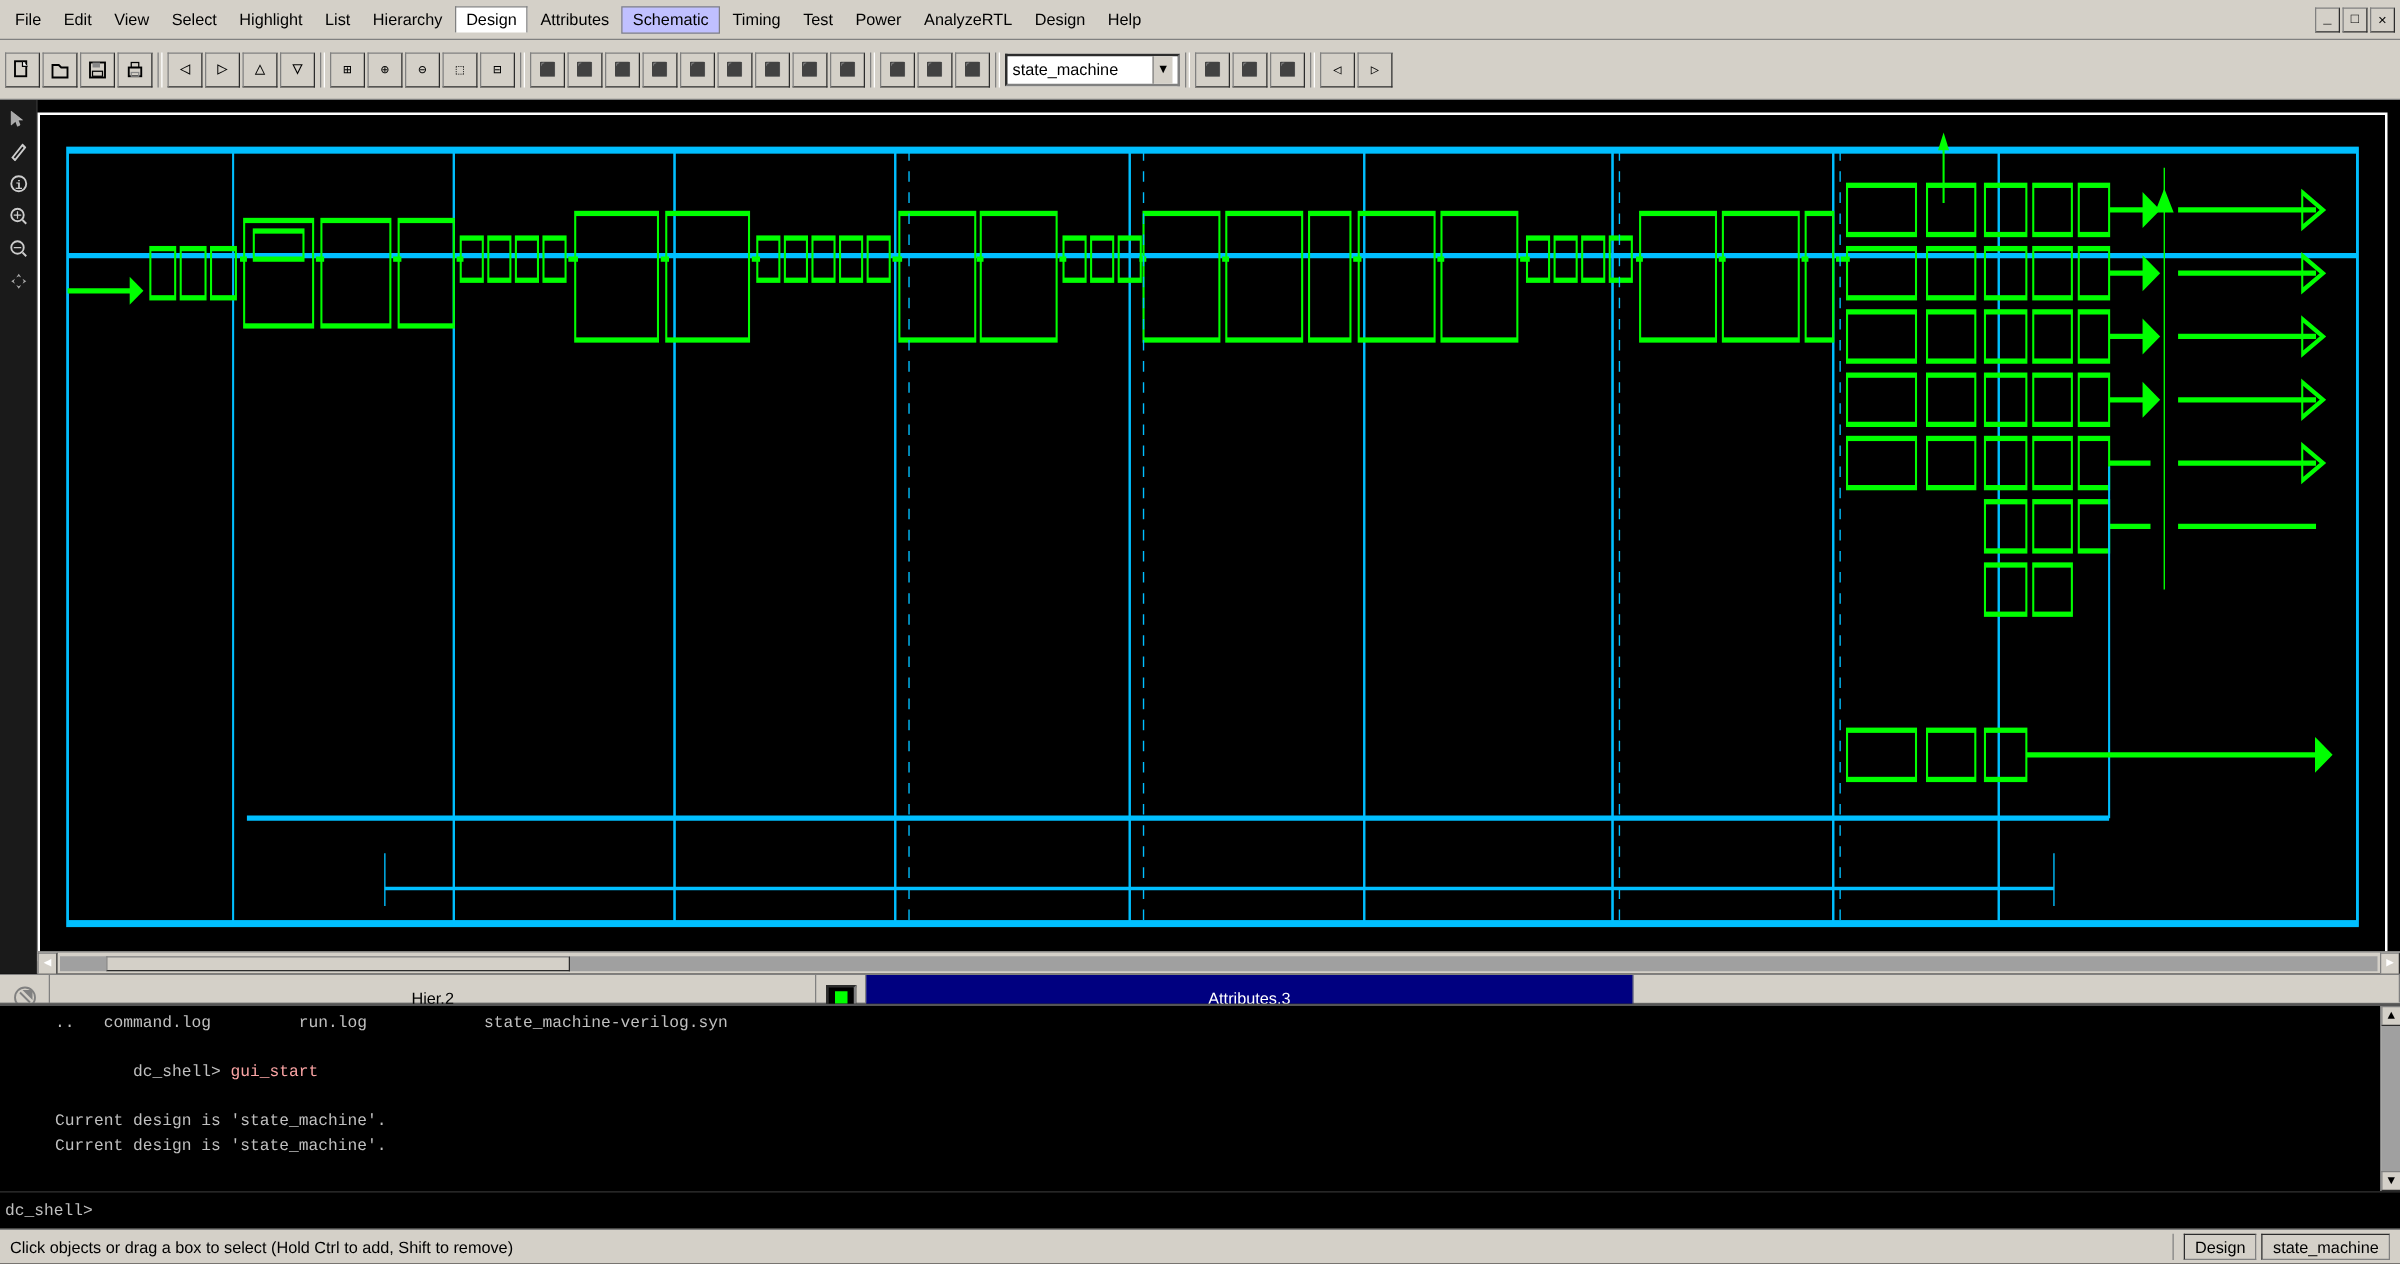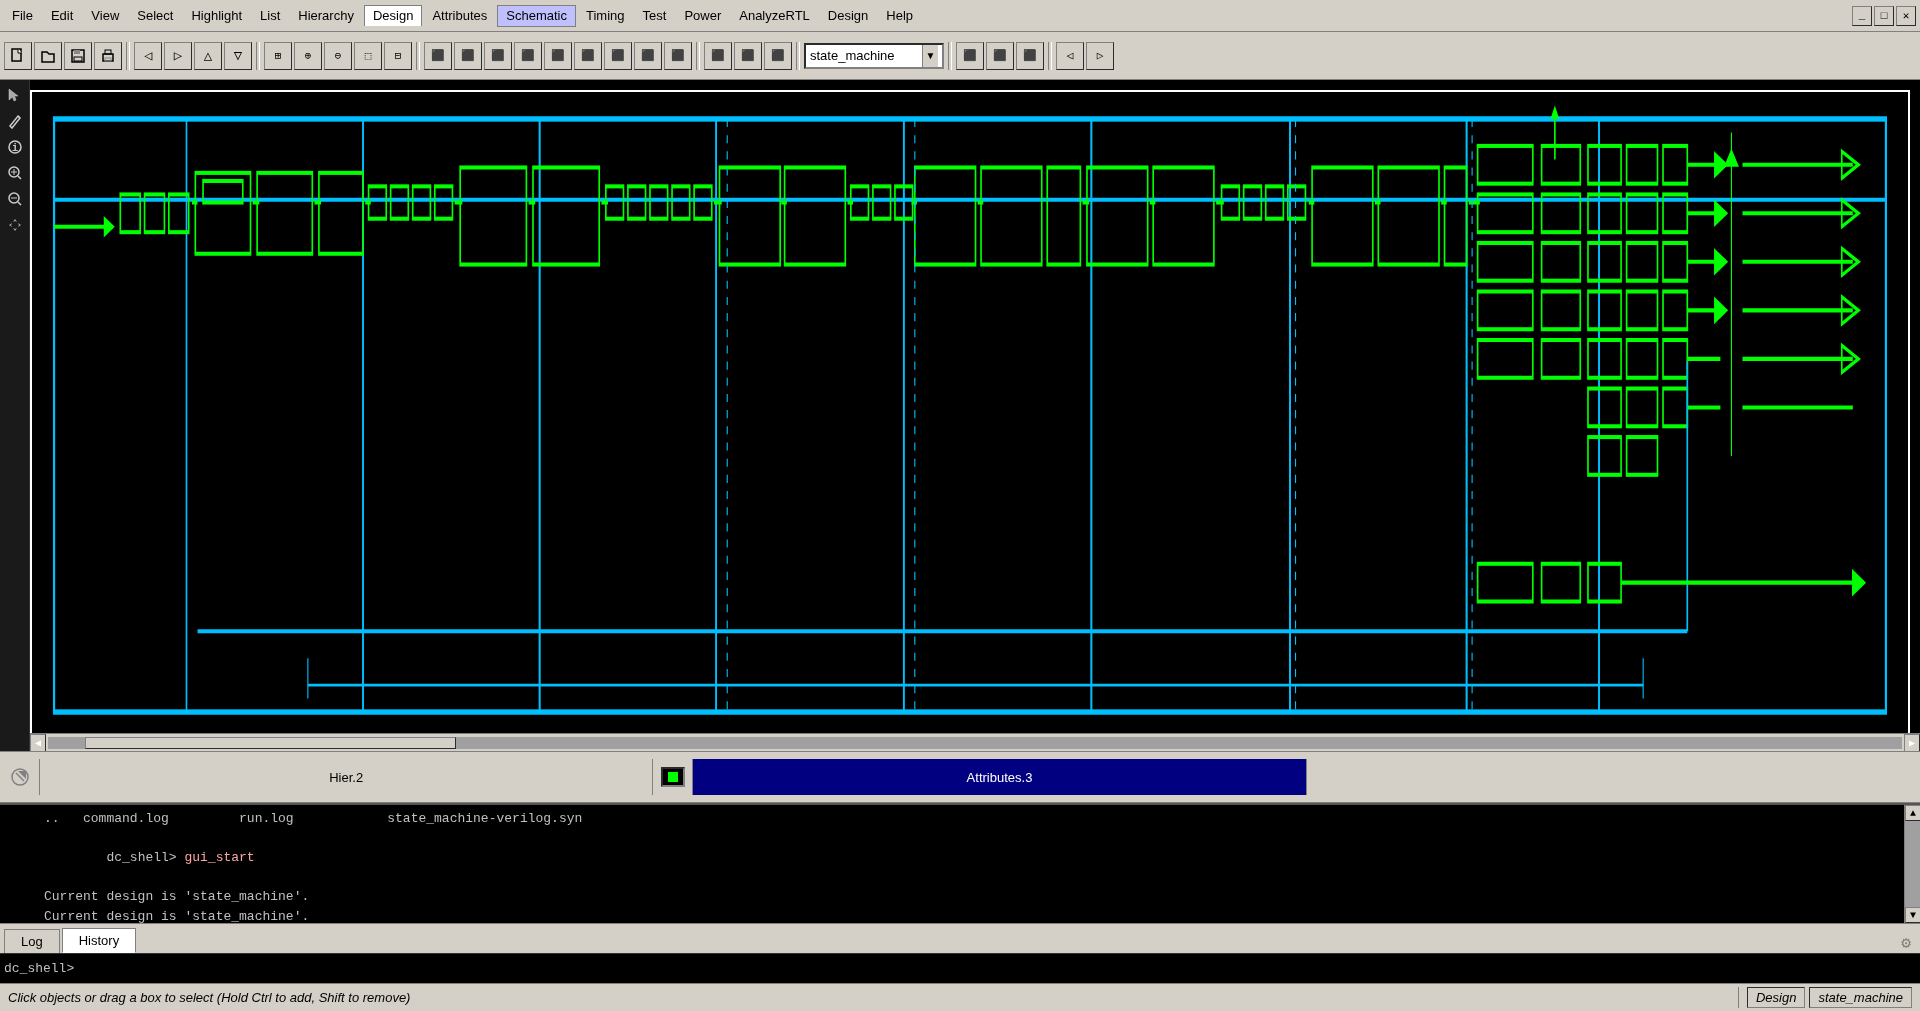--- a/index.html
+++ b/index.html
@@ -184,24 +184,23 @@
       position: absolute;
       left: 2%;
       width: 20%;
       height: 100%;
       background: #d4d0c8;
       border: 1px outset #808080;
     }
 
     
     #status-bar-mid {
-      height: 52px;
-      background: #d4d0c8;
-      display: flex;
-      align-items: center;
+      height: 24px;
+      background: #d4d0c8;
+      display: flex;
       border-top: 1px solid #808080;
       border-bottom: 1px solid #808080;
     }
     .status-icon-area {
       width: 40px;
       height: 36px;
       display: flex;
       align-items: center;
       justify-content: center;
       border-right: 1px solid #808080;
@@ -352,21 +351,20 @@
     
     #bottom-status {
       height: 28px;
       background: #d4d0c8;
       display: flex;
       align-items: center;
       border-top: 1px solid #808080;
       font-family: Arial, sans-serif;
       font-size: 13px;
       color: #000;
-      font-style: italic;
     }
     #status-text {
       flex: 1;
       padding: 0 8px;
     }
     #design-indicator {
       display: flex;
       align-items: center;
       gap: 4px;
       padding: 0 8px;
@@ -739,26 +737,20 @@
       <div class="line normal">Current design is 'state_machine'.</div>
       <div class="line normal">Current design is 'state_machine'.</div>
 
       <div class="console-scrollbar" style="display:flex; flex-direction:column;">
         <div class="console-scroll-up">▲</div>
         <div class="console-scroll-track" style="flex:1;"></div>
         <div class="console-scroll-down">▼</div>
       </div>
     </div>
 
-    <div id="console-tabs">
-      <div class="console-tab">Log</div>
-      <div class="console-tab active">History</div>
-
-      <div id="console-settings" style="margin-left:auto; color:#808080; font-size:16px;">⚙</div>
-    </div>
 
     <div id="console-input-area">
       <span id="console-prompt">dc_shell&gt;</span>
       <input type="text" id="console-input" value="" style="">
     </div>
   </div>
 
   <div id="bottom-status">
     <span id="status-text">Click objects or drag a box to select (Hold Ctrl to add, Shift to remove)</span>
     <div id="design-indicator">

